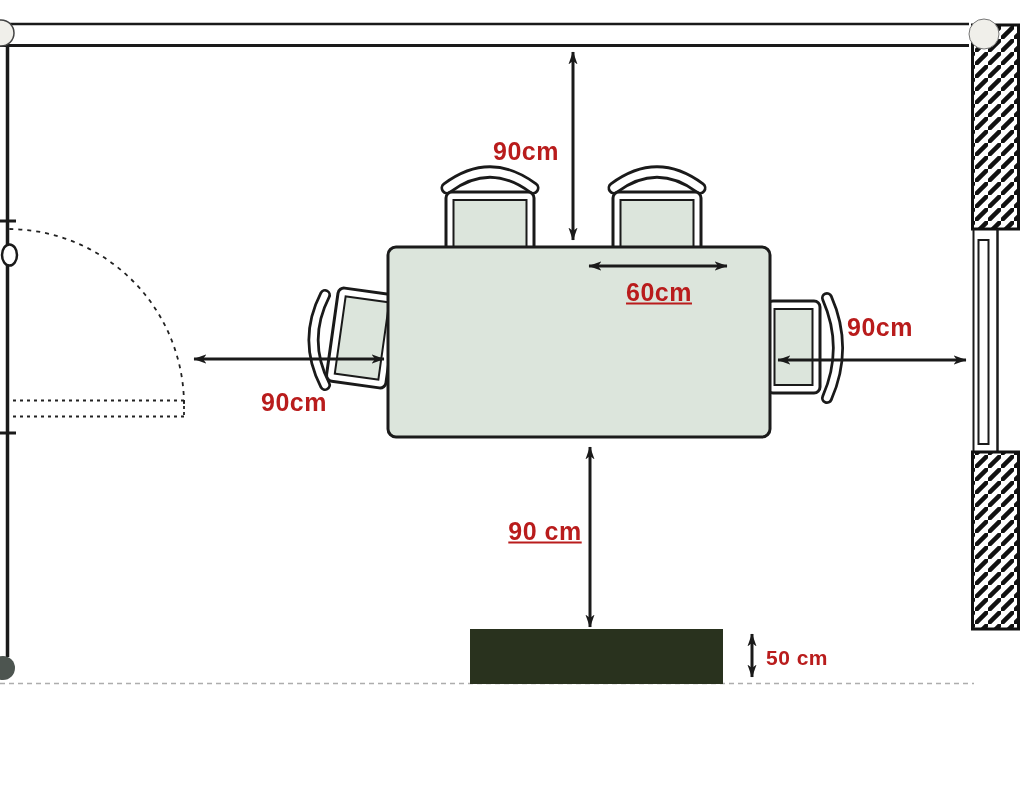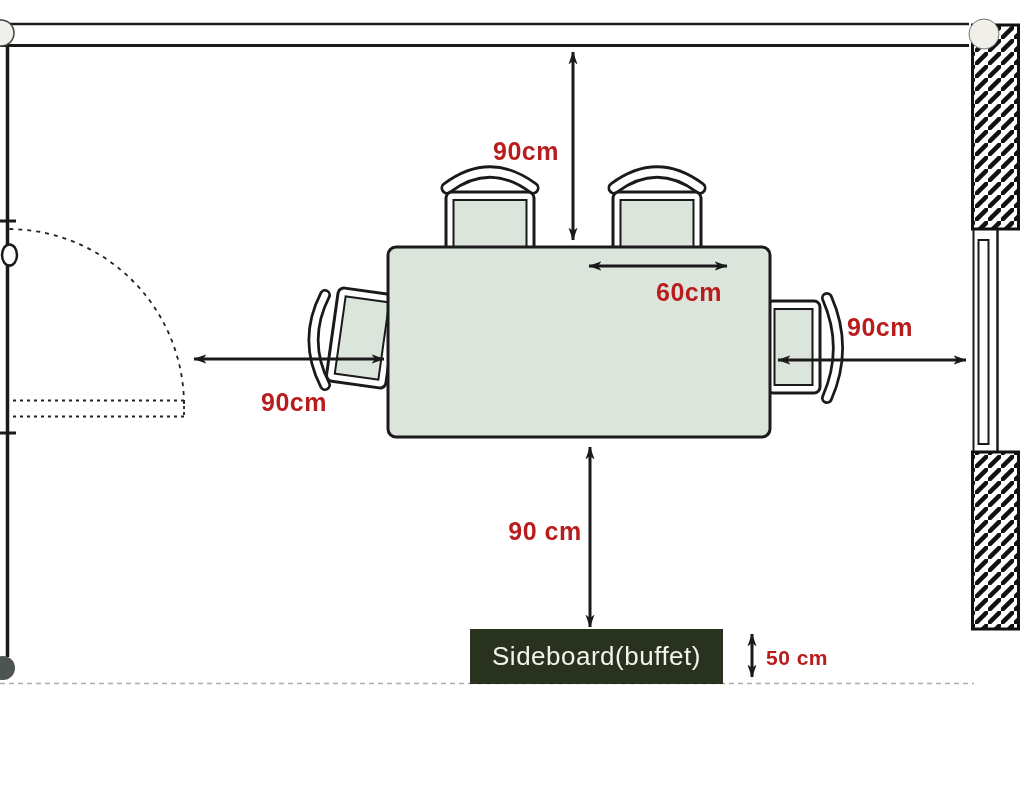--- a/index.html
+++ b/index.html
@@ -124,23 +124,20 @@
       <line x1="573" y1="52" x2="573" y2="240" marker-start="url(#ah-start)" marker-end="url(#ah-end)"></line>
       <line x1="589" y1="266" x2="727" y2="266" marker-start="url(#ah-start)" marker-end="url(#ah-end)"></line>
       <line x1="194" y1="359" x2="384" y2="359" marker-start="url(#ah-start)" marker-end="url(#ah-end)"></line>
       <line x1="778" y1="360" x2="966" y2="360" marker-start="url(#ah-start)" marker-end="url(#ah-end)"></line>
       <line x1="590" y1="447" x2="590" y2="627" marker-start="url(#ah-start)" marker-end="url(#ah-end)"></line>
       <line x1="752" y1="634" x2="752" y2="677" marker-start="url(#ah-start)" marker-end="url(#ah-end)"></line>
     </g>
   </svg>
 
   <div class="dim-label" style="left:526px;top:151px;">90cm</div>
-  <div class="dim-label" style="left:689px;top:292px;">60cm</div>
+  <div class="dim-label" style="left:659px;top:292px;text-decoration:underline;">60cm</div>
   <div class="dim-label" style="left:294px;top:402px;">90cm</div>
   <div class="dim-label" style="left:880px;top:327px;">90cm</div>
-  <div class="dim-label" style="left:545px;top:531px;">90 cm</div>
+  <div class="dim-label" style="left:545px;top:531px;text-decoration:underline;">90 cm</div>
   <div class="dim-label small" style="left:797px;top:658px;">50 cm</div>
 
-  <div class="sideboard-box">
-    <span class="sideboard-text">Sideboard(buffet)</span>
-  </div>
 
 </div>
 
 </body></html>

